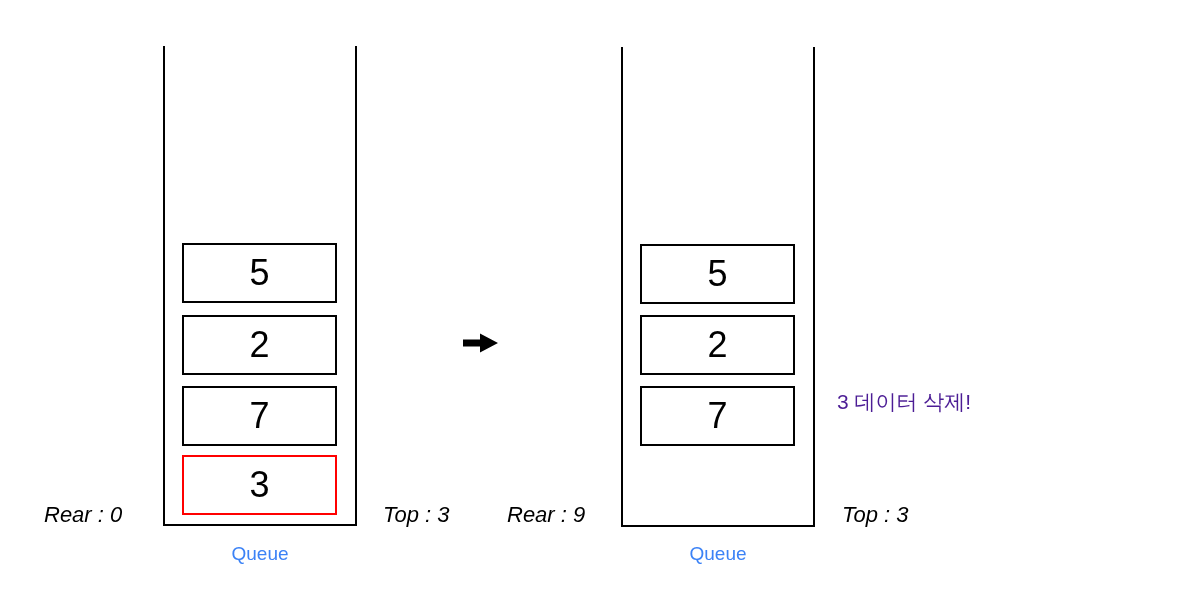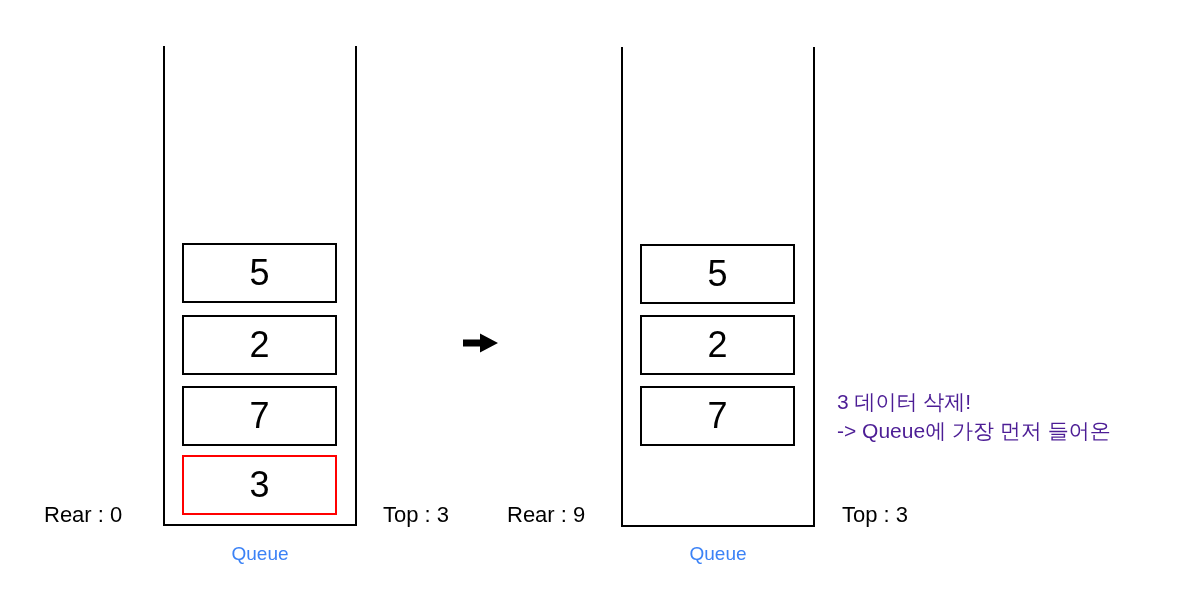--- a/index.html
+++ b/index.html
@@ -50,20 +50,21 @@
   #rcell-1 { top: 315px; }
   #rcell-2 { top: 386px; }
 
   
   .side-label {
     position: absolute;
     top: 502px;
     font-size: 22px;
     color: #000000;
     white-space: nowrap;
+    font-style: italic;
   }
   #label-rear-left  { left: 44px; }
   #label-top-left   { left: 383px; }
   #label-rear-right { left: 507px; }
   #label-top-right  { left: 842px; }
 
   
   .queue-caption {
     position: absolute;
     top: 543px;
@@ -137,16 +138,15 @@
   <div id="rcell-2" class="queue-cell rcell">
     <span>7</span>
   </div>
 
   <div id="label-rear-right" class="side-label">Rear : 9</div>
   <div id="label-top-right" class="side-label">Top : 3</div>
   <div id="caption-right" class="queue-caption">Queue</div>
 
   <div class="annotation">
     <div>3 데이터 삭제!</div>
-    <div>-&gt; Queue에 가장 먼저 들어온</div>
   </div>
 
 </div>
 
 </body></html>

